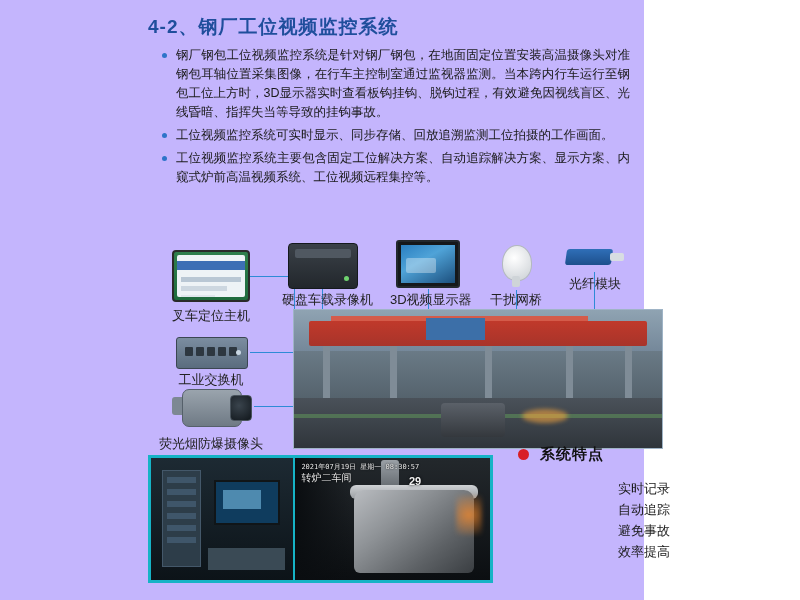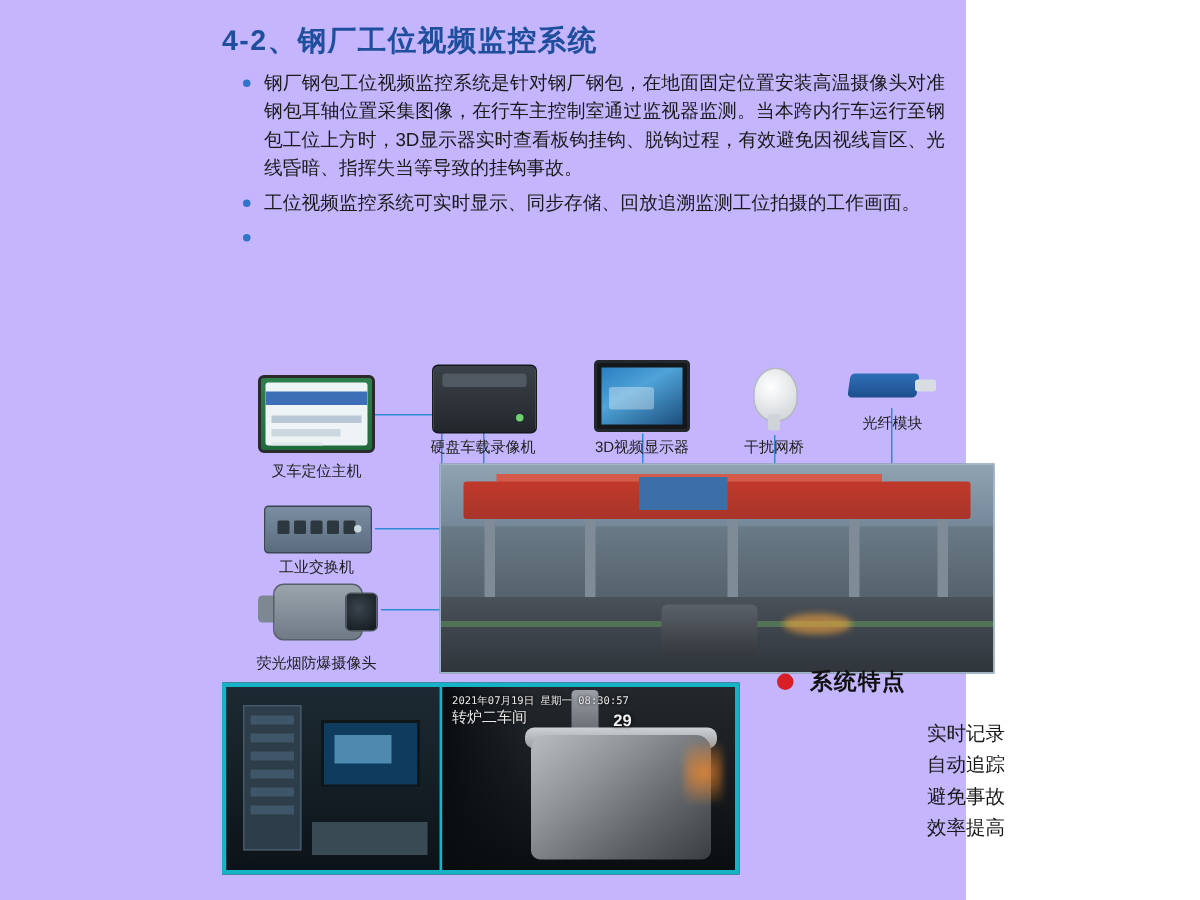--- a/index.html
+++ b/index.html
@@ -56,21 +56,21 @@
     top: 7px;
     width: 5px;
     height: 5px;
     border-radius: 50%;
     background: #2e74c9;
   }
 
   
   .dev-label {
     position: absolute;
-    font-size: 10px;
+    font-size: 13px;
     color: #222;
     text-align: center;
     white-space: nowrap;
   }
 
   
   .line {
     position: absolute;
     background: #2e8bd6;
   }
@@ -394,20 +394,21 @@
     <div class="bullet">
       <span class="dot"></span>
       <span>钢厂钢包工位视频监控系统是针对钢厂钢包，在地面固定位置安装高温摄像头对准钢包耳轴位置采集图像，在行车主控制室通过监视器监测。当本跨内行车运行至钢包工位上方时，3D显示器实时查看板钩挂钩、脱钩过程，有效避免因视线盲区、光线昏暗、指挥失当等导致的挂钩事故。</span>
     </div>
     <div class="bullet">
       <span class="dot"></span>
       <span>工位视频监控系统可实时显示、同步存储、回放追溯监测工位拍摄的工作画面。</span>
     </div>
     <div class="bullet">
       <span class="dot"></span>
+      <span>工位视频监控系统主要包含固定工位解决方案、自动追踪解决方案、显示方案、内窥式炉前高温视频系统、工位视频远程集控等。</span>
     </div>
   </div>
 
   <div>
 
     <div class="line" style="left:250px; top:276px; width:44px; height:1px;"></div>
     <div class="line" style="left:250px; top:352px; width:44px; height:1px;"></div>
     <div class="line" style="left:254px; top:406px; width:40px; height:1px;"></div>
     <div class="line" style="left:322px; top:288px; width:1px; height:21px;"></div>
     <div class="line" style="left:428px; top:289px; width:1px; height:20px;"></div>

